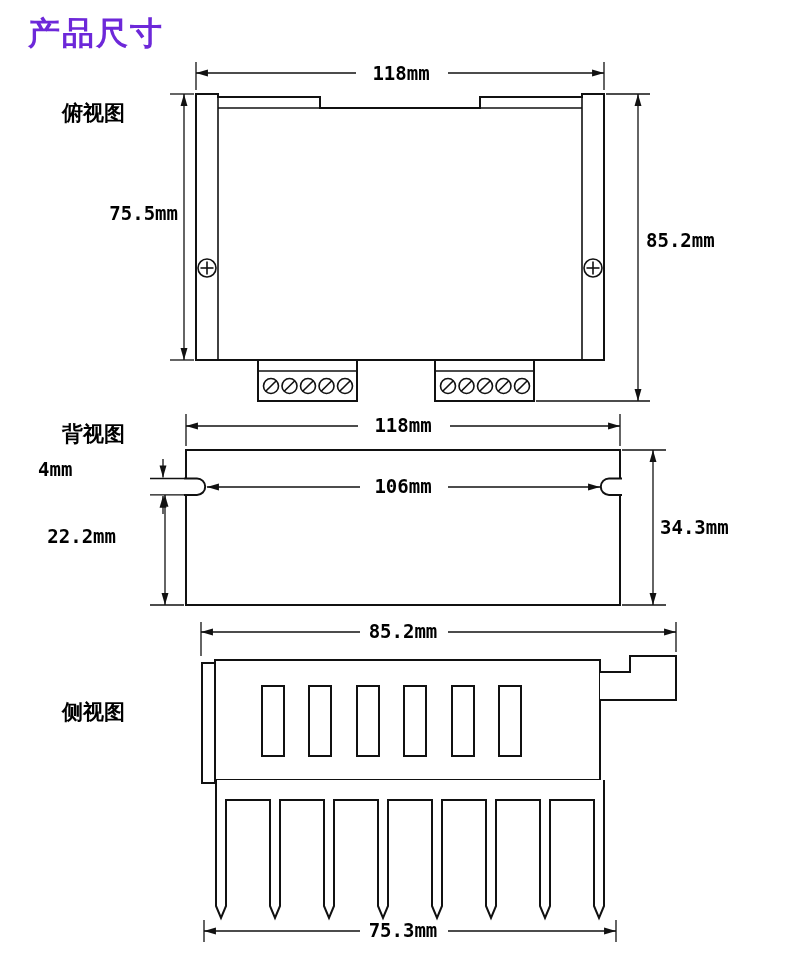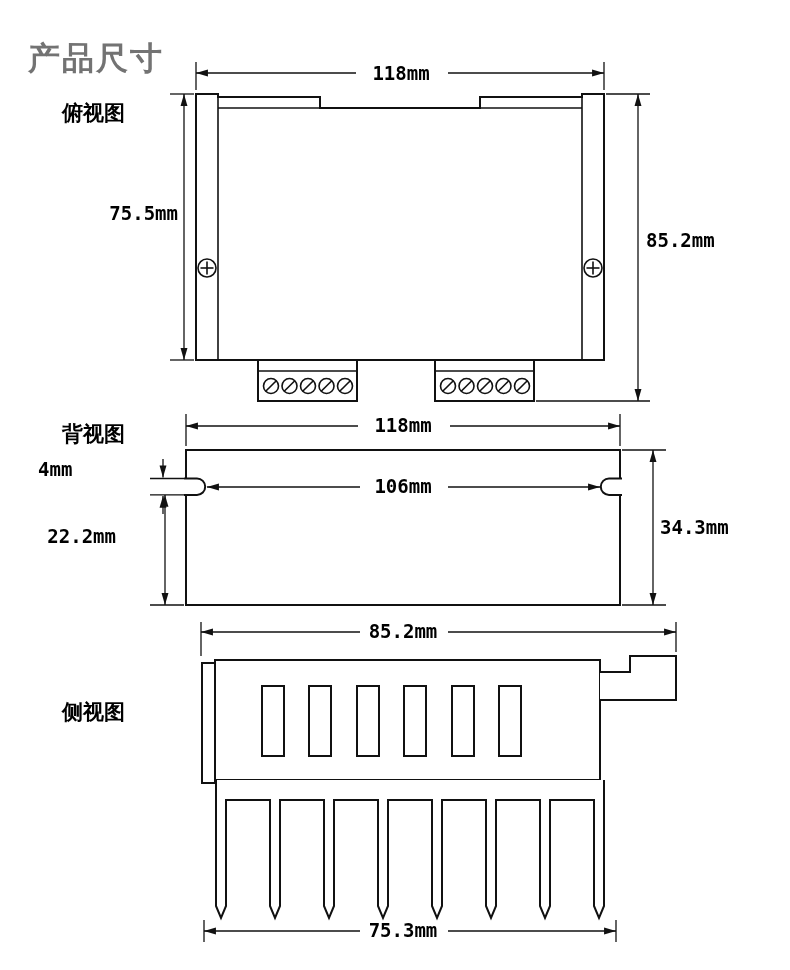--- a/index.html
+++ b/index.html
@@ -5,21 +5,21 @@
   * { margin: 0; padding: 0; box-sizing: border-box; }
   html, body { background: #ffffff; }
   body {
     width: 790px; height: 970px;
     font-family: "DejaVu Sans", "Liberation Sans", sans-serif;
     color: #000;
   }
   .stage { position: relative; width: 790px; height: 970px; background: #fff; overflow: hidden; }
   .title {
     position: absolute; left: 28px; top: 12px;
-    font-size: 32px; font-weight: bold; letter-spacing: 2px; color: #737373; margin-top: 25px;
+    font-size: 32px; font-weight: bold; letter-spacing: 2px; color: #6d28d9;
   }
   svg.drawing { position: absolute; left: 0; top: 0; }
   .outline { fill: #ffffff; stroke: #111111; stroke-width: 2; stroke-linejoin: miter; }
   .thin    { fill: none;    stroke: #111111; stroke-width: 1.6; }
   .dim     { fill: none;    stroke: #111111; stroke-width: 1.3; }
   .dimtext {
     font-family: "DejaVu Sans Mono", "Liberation Mono", monospace;
     font-size: 19px; font-weight: bold; fill: #000;
   }
   .viewlabel {

